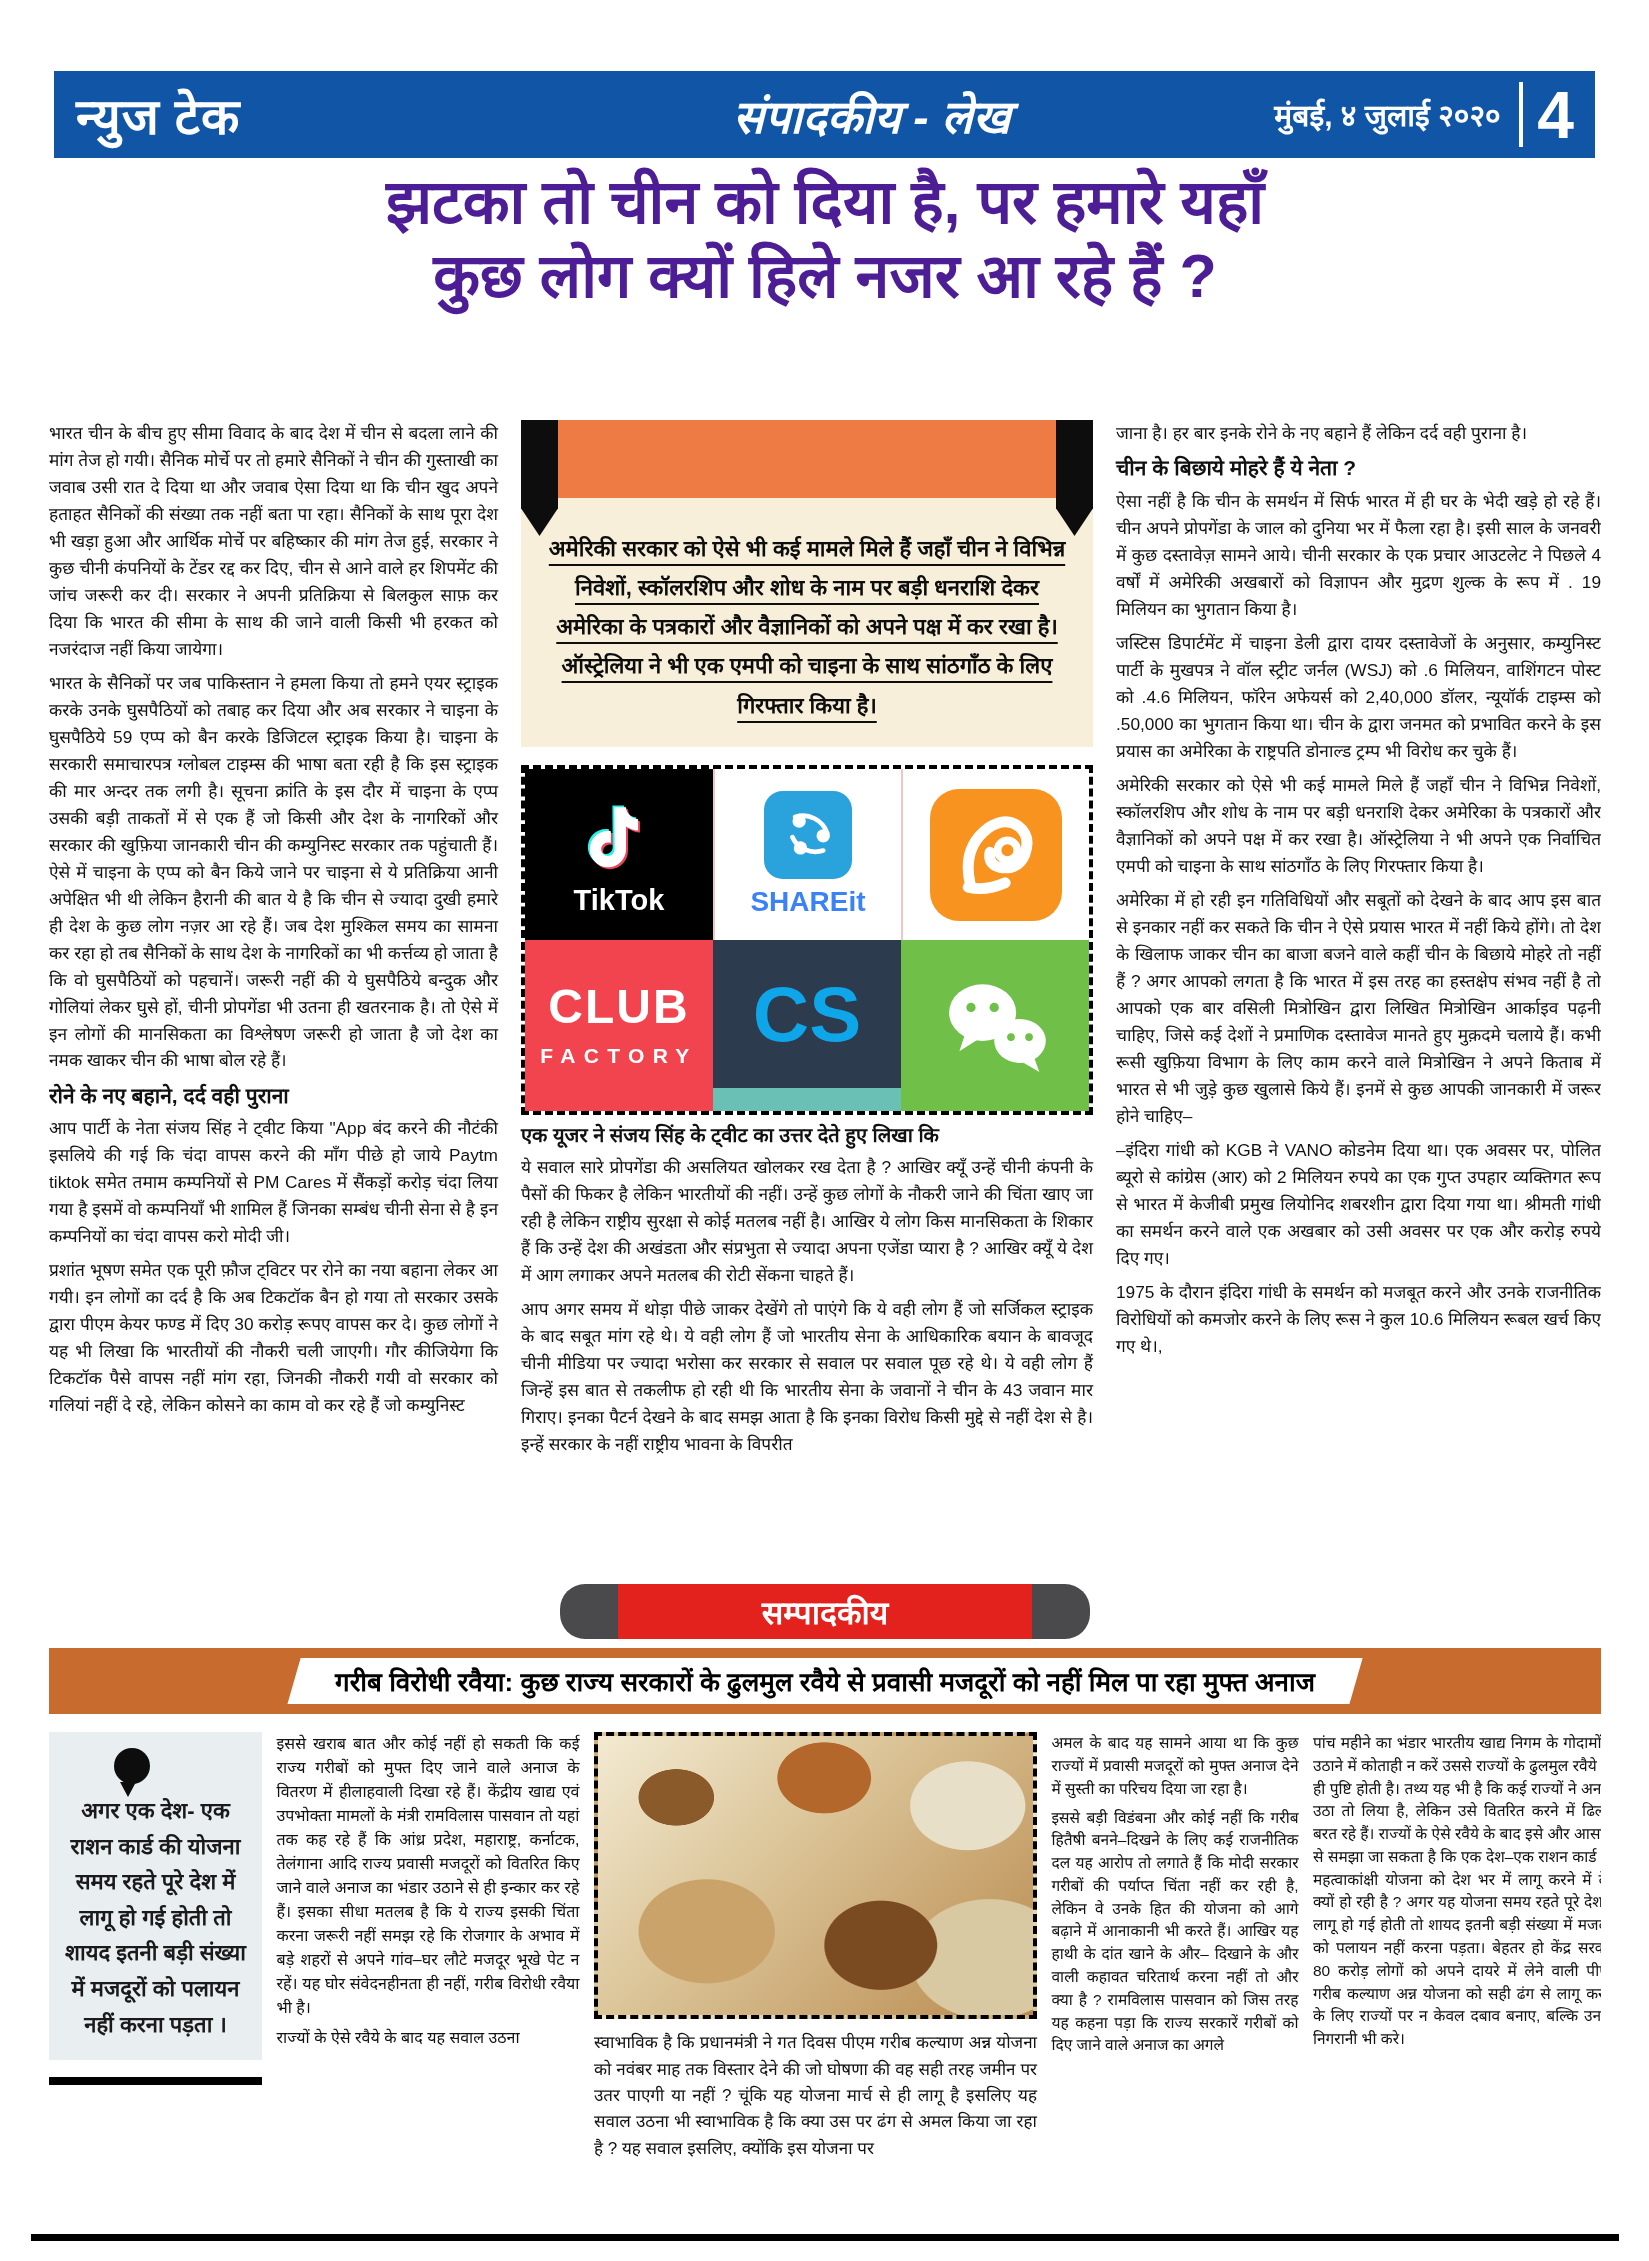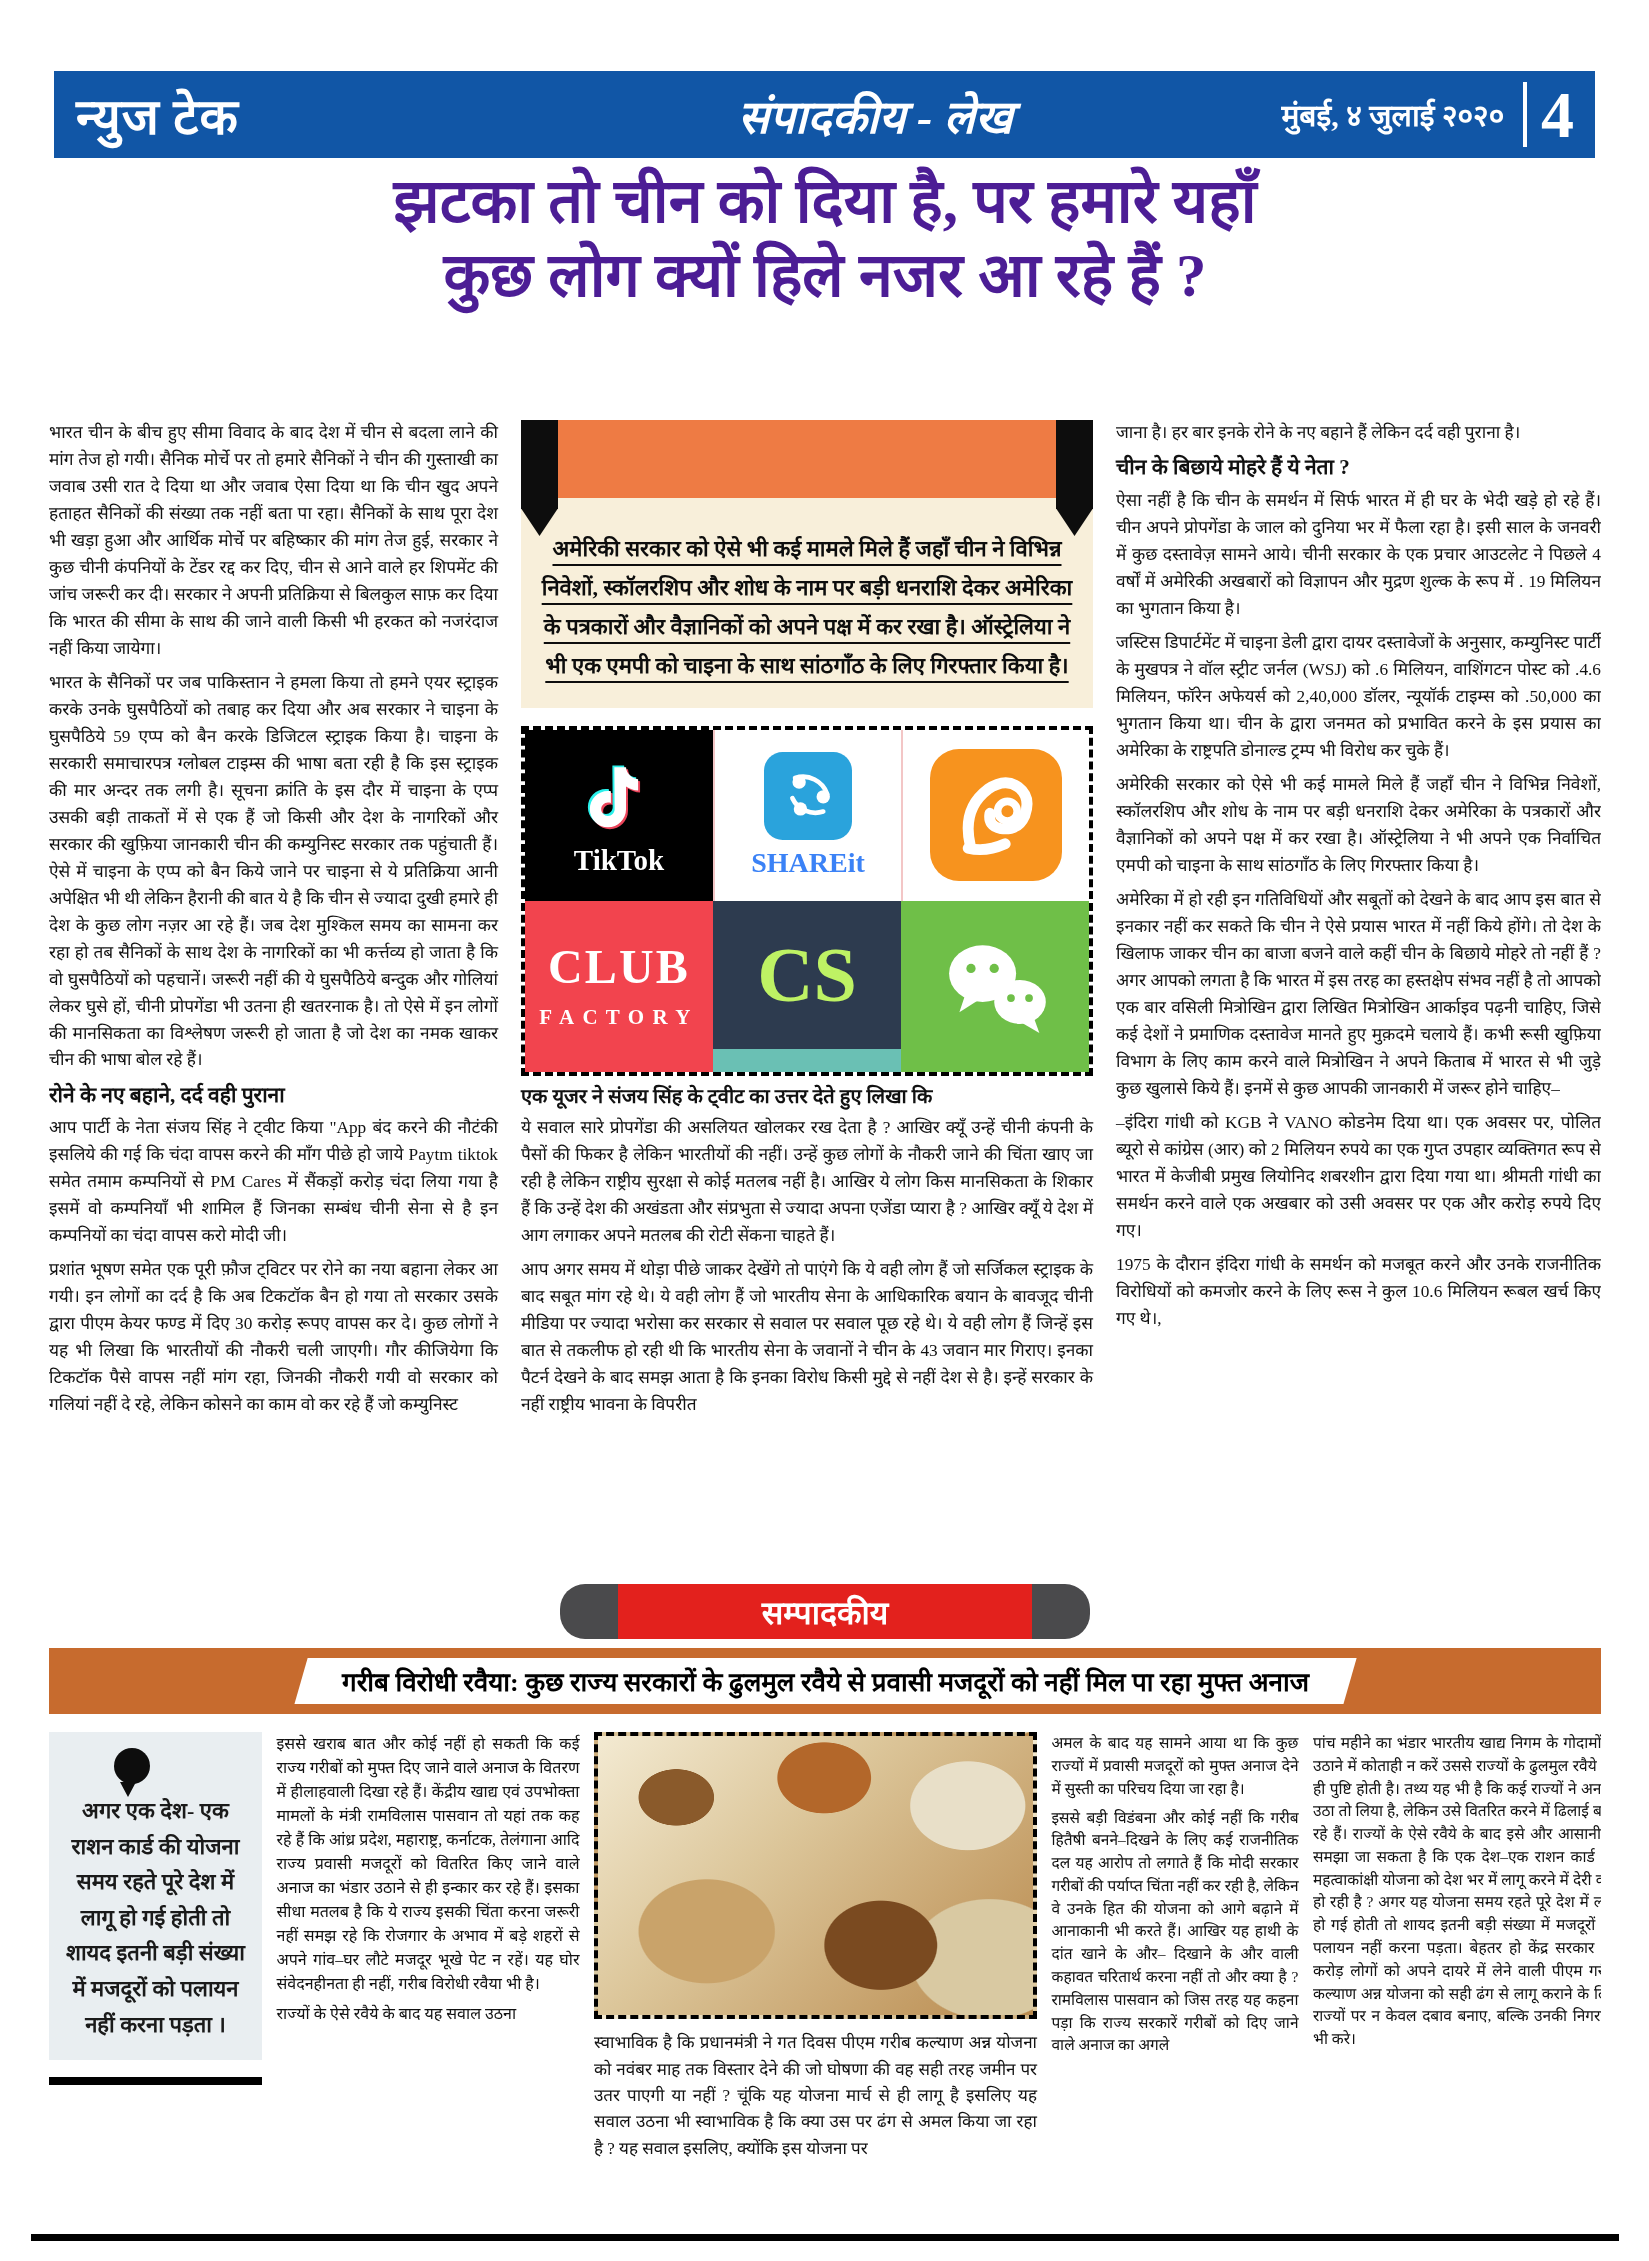--- a/index.html
+++ b/index.html
@@ -1,17 +1,17 @@
 <!DOCTYPE html>
 <html style="font-size:8.3px"><head>
 <meta charset="utf-8">
 <style>
   html,body{margin:0;padding:0;background:#777;}
   .page{position:relative;width:1650px;height:2261px;background:#ffffff;overflow:hidden;
-        font-family:Liberation Serif, serif;color:#111;}
+        font-family:Liberation Sans, sans-serif;color:#111;}
   
   .masthead{position:absolute;left:54px;top:71px;width:1541px;height:87px;
             background:#1156a6;display:flex;align-items:center;color:#fff;}
   .brand{font-size:50px;font-weight:bold;padding-left:22px;width:393px;letter-spacing:1px;}
   .section-title{flex:1;text-align:center;font-size:46px;font-weight:bold;font-style:italic;}
   .mast-date{font-size:30px;font-weight:bold;white-space:nowrap;}
   .mast-divider{width:3.6px;height:65px;background:#fff;margin:0 14.5px 0 18.6px;}
   .mast-page{font-size:66px;font-weight:bold;padding-right:21px;line-height:1;}
   
   .headline{position:absolute;top:165px;left:0;width:100%;text-align:center;
@@ -45,21 +45,21 @@
              display:flex;align-items:center;justify-content:center;}
   .si-label{color:#3b82f6;font-size:28px;font-weight:800;margin-top:7.2px;}
   .tile-uc{background:#fff;border-left:2.1px solid #f3c6c6;}
   .uc-square{width:132px;height:132px;background:#f7931e;border-radius:29px;
              display:flex;align-items:center;justify-content:center;}
   .tile-club{background:#f2444e;color:#fff;}
   .club-1{font-size:48px;font-weight:900;letter-spacing:2.1px;line-height:1;}
   .club-2{font-size:21px;font-weight:600;letter-spacing:8.3px;margin-top:13.5px;}
   .tile-cs{background:#2d3b4f;justify-content:flex-start;}
   .cs-main{flex:1;display:flex;align-items:center;justify-content:center;width:100%;}
-  .cs-label{color:#bef264;font-size:78px;font-weight:900;line-height:1;}
+  .cs-label{color:#0ea5e9;font-size:78px;font-weight:900;line-height:1;}
   .cs-strip{height:23px;width:100%;background:#6ac0b4;}
   .tile-wechat{background:#6fbf48;}
   .fig-caption{font-size:18.6px;font-weight:600;padding:10.3px 0 0 62px;}
   
   .ed-banner{position:absolute;top:1584px;left:560px;width:530px;height:55px;display:flex;}
   .ed-cap{width:58px;background:#4a4a4c;flex:none;}
   .ed-cap.left{border-radius:25px 0 0 25px;}
   .ed-cap.right{border-radius:0 25px 25px 0;}
   .ed-mid{flex:1;background:#e3211d;display:flex;align-items:center;justify-content:center;}
   .ed-mid span{color:#fff;font-size:32px;font-weight:800;}

